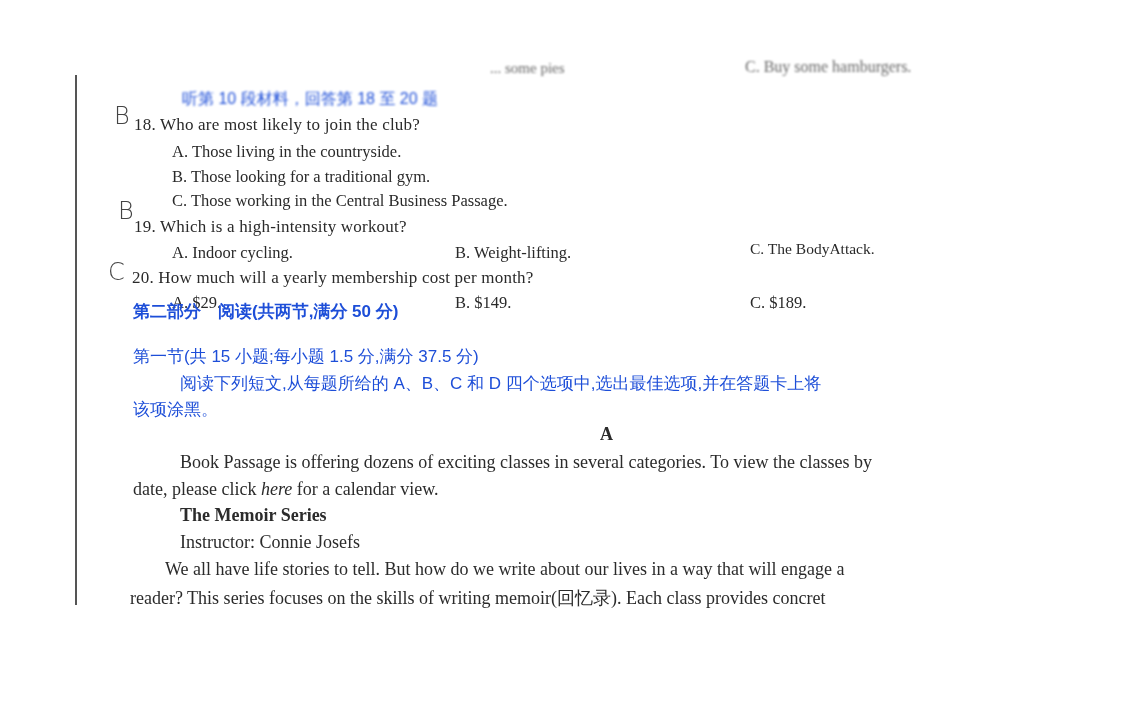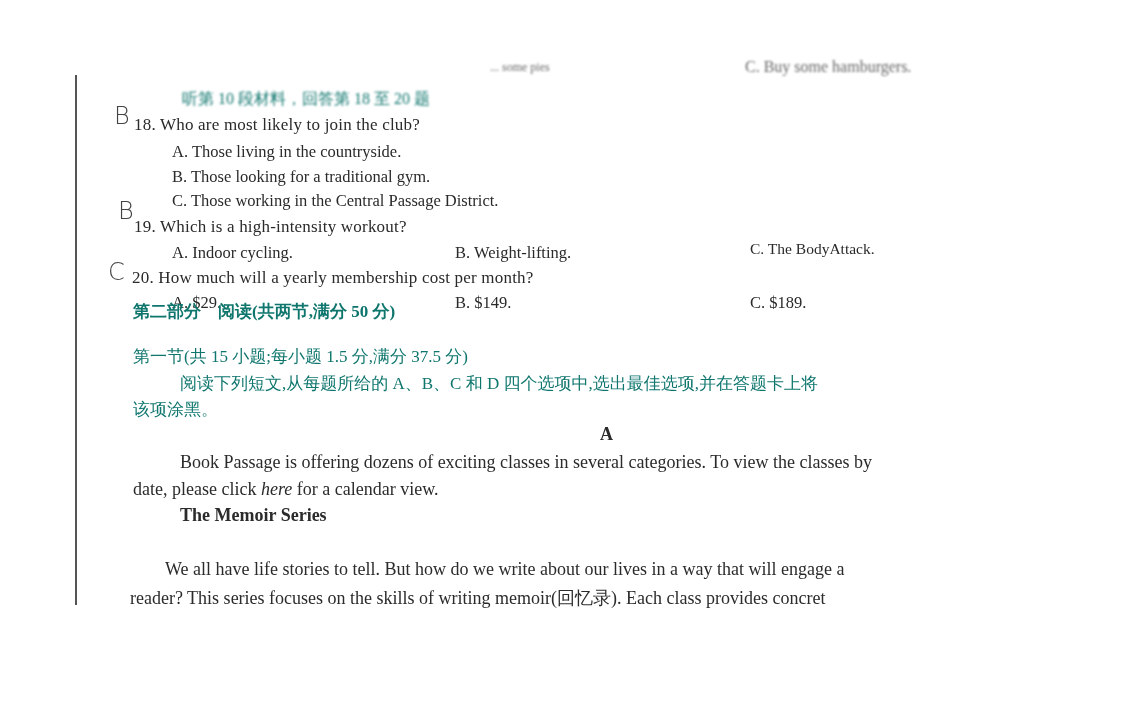--- a/index.html
+++ b/index.html
@@ -12,55 +12,55 @@
   .page { position:absolute; left:0; top:0; width:1138px; height:711px; }
   .margin-line {
     position:absolute; left:75px; top:75px; width:1.5px; height:530px;
     background:#555;
   }
   .line { position:absolute; white-space:nowrap; }
   .blur { filter:blur(0.4px); }
   .faded { color:#666; filter:blur(0.9px); }
   .q { font-size:17px; letter-spacing:0.2px; }
   .opt { font-size:16.5px; }
-  .cn { font-family:Liberation Serif, serif; font-size:17px; color:#0f766e; }
+  .cn { font-family:Liberation Sans, sans-serif; font-size:17px; color:#1d4ed8; }
   .cn-bold { font-weight:bold; }
   .en { font-size:18px; color:#2b2b2b; }
   .bold { font-weight:bold; }
   .handmark {
     position:absolute; font-family:"DejaVu Sans",sans-serif; font-size:24px;
     color:#444; font-weight:300;
   }
   .footer { font-family:"DejaVu Sans","Liberation Sans",sans-serif; font-size:18px; color:#333; }
   em { font-style:italic; }
 </style>
 </head>
 <body>
 
 <div class="page">
 
   <div class="margin-line"></div>
 
-  <div class="line faded" style="left:490px; top:60px; font-size:12px;">... some pies</div>
+  <div class="line faded" style="left:490px; top:60px; font-size:15px;">... some pies</div>
   <div class="line faded" style="left:745px; top:58px; font-size:16px;">C. Buy some hamburgers.</div>
   <div class="line faded cn" style="left:182px; top:89px; font-size:16px;">听第 10 段材料，回答第 18 至 20 题</div>
 
   <div class="handmark" style="left:114px; top:102px;">B</div>
   <div class="line q blur" style="left:134px; top:115px;">
     <span>18.</span>
     <span>Who are most likely to join the club?</span>
   </div>
   <div class="line opt blur" style="left:172px; top:142px;">
     <span>A.</span> <span>Those living in the countryside.</span>
   </div>
   <div class="line opt blur" style="left:172px; top:167px;">
     <span>B.</span> <span>Those looking for a traditional gym.</span>
   </div>
   <div class="line opt blur" style="left:172px; top:191px;">
-    <span>C.</span> <span>Those working in the Central Passage District.</span>
+    <span>C.</span> <span>Those working in the Central Business Passage.</span>
   </div>
 
   <div class="handmark" style="left:118px; top:197px;">B</div>
   <div class="line q blur" style="left:134px; top:217px;text-align:center;">
     <span>19.</span>
     <span>Which is a high-intensity workout?</span>
   </div>
   <div class="line opt blur" style="left:172px; top:243px;">
     <span>A.</span> <span>Indoor cycling.</span>
   </div>
@@ -90,16 +90,17 @@
   <div class="line cn" style="left:133px; top:345px;">第一节(共 15 小题;每小题 1.5 分,满分 37.5 分)</div>
   <div class="line cn" style="left:180px; top:372px;">阅读下列短文,从每题所给的 A、B、C 和 D 四个选项中,选出最佳选项,并在答题卡上将</div>
   <div class="line cn" style="left:133px; top:398px;">该项涂黑。</div>
 
   <div class="line en bold" style="left:600px; top:424px;">A</div>
   <div class="line en" style="left:180px; top:452px;">Book Passage is offering dozens of exciting classes in several categories. To view the classes by</div>
   <div class="line en" style="left:133px; top:479px;">
     <span>date, please click </span><em>here</em><span> for a calendar view.</span>
   </div>
   <div class="line en bold" style="left:180px; top:505px;">The Memoir Series</div>
+  <div class="line en" style="left:180px; top:532px;">Instructor: Connie Josefs</div>
   <div class="line en" style="left:165px; top:559px; width:890px; overflow:hidden;">We all have life stories to tell. But how do we write about our lives in a way that will engage a</div>
   <div class="line en" style="left:130px; top:586px; width:940px; overflow:hidden;">reader? This series focuses on the skills of writing memoir(回忆录). Each class provides concret</div>
 
 </div>
 
 </body></html>

